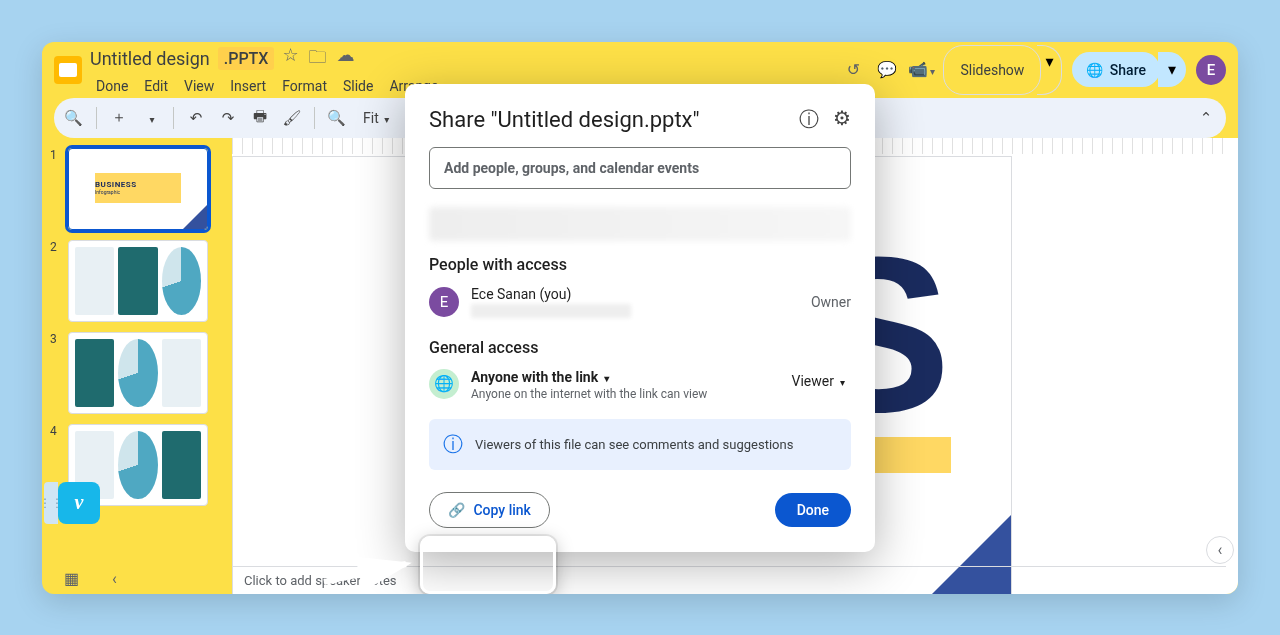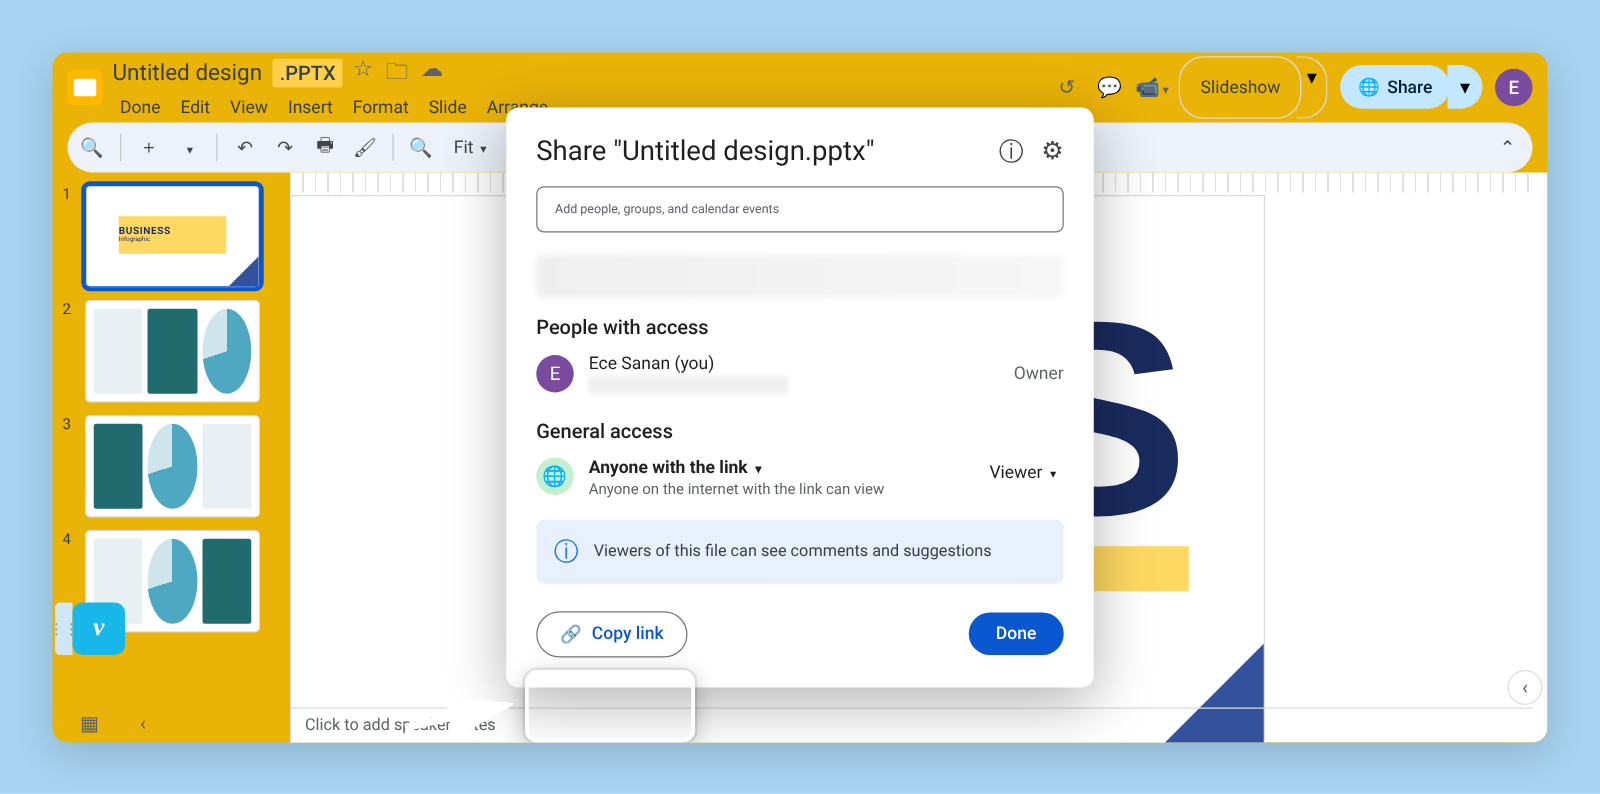--- a/index.html
+++ b/index.html
@@ -1,17 +1,17 @@
 <!DOCTYPE html>
 <html><head>
 <meta charset="utf-8">
 <style>
   * { box-sizing: border-box; margin: 0; padding: 0; font-family: 'Google Sans', Roboto, Arial, sans-serif; }
   body { background: #a7d3f0; width: 1280px; height: 635px; display: flex; align-items: center; justify-content: center; overflow: hidden; }
-  .app-frame { width: 1196px; height: 552px; background: #eab308; border-radius: 12px; position: relative; box-shadow: 0 8px 30px rgba(0,0,0,0.15); overflow: hidden; }
+  .app-frame { width: 1196px; height: 552px; background: #fde047; border-radius: 12px; position: relative; box-shadow: 0 8px 30px rgba(0,0,0,0.15); overflow: hidden; }
   
   
   .topbar { height: 56px; display: flex; align-items: center; padding: 0 12px; gap: 8px; }
   .logo-box { width: 28px; height: 28px; background: #ffba00; border-radius: 4px; position: relative; }
   .logo-box::after { content:''; position:absolute; left:5px; top:7px; width:18px; height:14px; background:#fff; border-radius:2px; }
   .doc-title-row { display:flex; align-items:center; gap:8px; }
   .doc-title { font-size: 18px; color: #3c4043; }
   .pptx-badge { background:#ffd04c; color:#3c4043; font-size:16px; font-weight:500; padding:2px 6px; border-radius:3px; }
   .title-icons { display:flex; gap:10px; color:#5f6368; }
   .title-icons span { font-size:18px; cursor:default; }
@@ -66,21 +66,21 @@
   .pill-handle { width:14px; height:42px; background:#d0e5f5; border-radius:4px 0 0 4px; display:flex; align-items:center; justify-content:center; color:#7a9ab0; font-size:12px; }
   .pill-body { width:42px; height:42px; background:#17b7ea; border-radius:8px; display:flex; align-items:center; justify-content:center; color:#fff; font-size:20px; font-style:italic; font-weight:700; font-family:Georgia,serif; }
   
   
   .modal-overlay { position:absolute; inset:0; display:flex; align-items:center; justify-content:center; pointer-events:none; }
   .modal { width:470px; background:#fff; border-radius:10px; box-shadow:0 12px 48px rgba(0,0,0,0.3); padding:22px 24px 24px; pointer-events:auto; position:relative; }
   .modal-header { display:flex; align-items:center; justify-content:space-between; margin-bottom:14px; }
   .modal-title { font-size:22px; color:#1f1f1f; }
   .modal-hdr-icons { display:flex; gap:14px; color:#444; }
   .modal-hdr-icons span { font-size:20px; }
-  .add-input { border:1px solid #747775; border-radius:6px; padding:12px 14px; font-size:10px; color:#5f6368; margin-bottom:18px; }
+  .add-input { border:1px solid #747775; border-radius:6px; padding:12px 14px; font-size:14px; color:#5f6368; margin-bottom:18px;font-weight:bold; }
   .blurred-row { height:34px; background:linear-gradient(90deg,#eee,#f6f6f6); border-radius:4px; filter:blur(3px); margin-bottom:14px; }
   .section-title { font-size:16px; font-weight:500; color:#1f1f1f; margin-bottom:12px; }
   .person-row { display:flex; align-items:center; gap:12px; margin-bottom:6px; }
   .person-avatar { width:30px; height:30px; border-radius:50%; background:#7b4ba0; color:#fff; display:flex; align-items:center; justify-content:center; font-size:15px; }
   .person-info { flex:1; }
   .person-name { font-size:14px; color:#1f1f1f; }
   .person-email { height:14px; width:160px; background:#eee; filter:blur(2px); border-radius:2px; margin-top:2px; }
   .owner-label { font-size:14px; color:#5f6368; }
   .general-section { margin-top:20px; }
   .general-row { display:flex; align-items:flex-start; gap:12px; }

